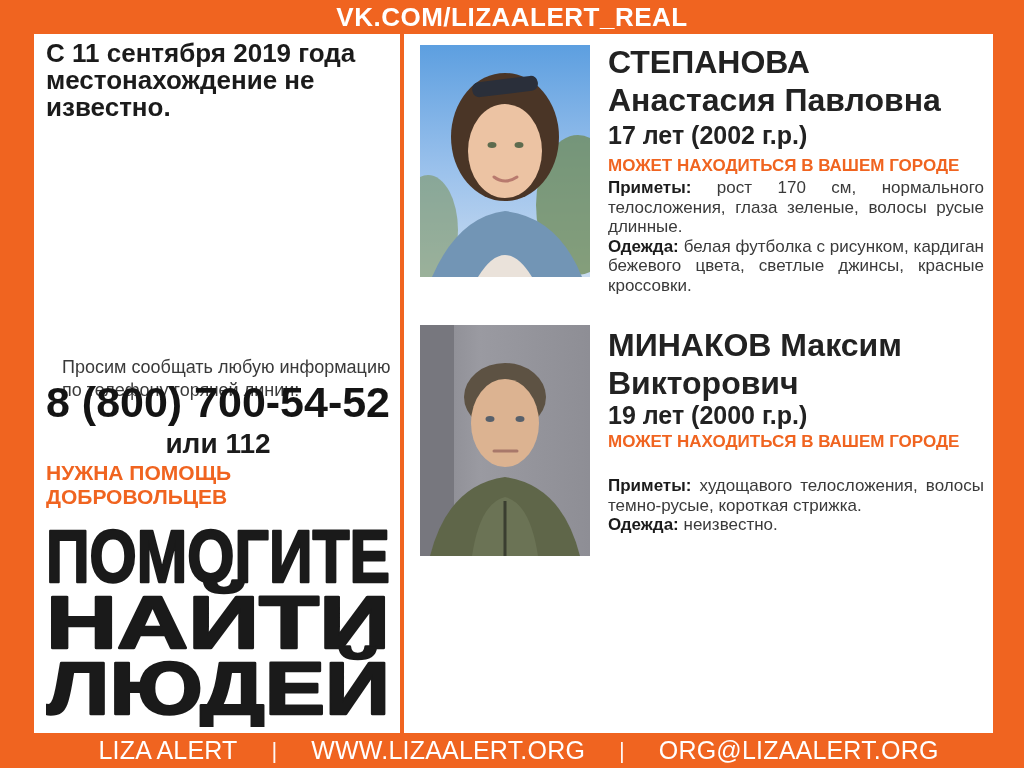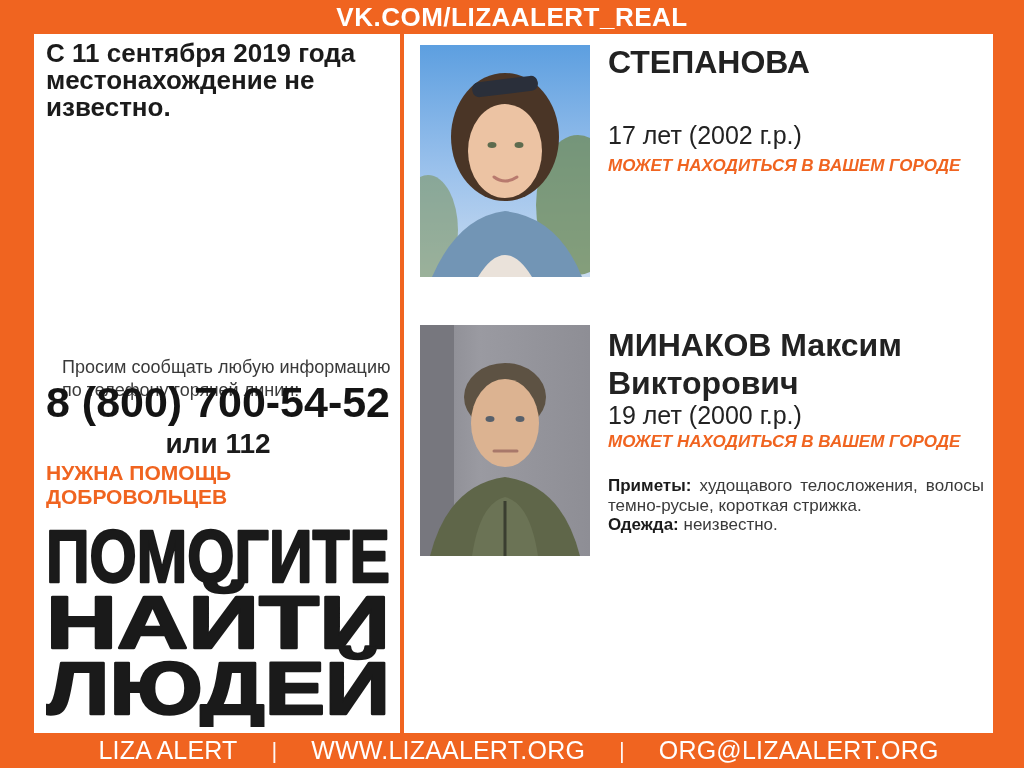--- a/index.html
+++ b/index.html
@@ -37,24 +37,24 @@
   .headline-svg{position:absolute;left:46px;top:519px;}
 
   
   .photo{position:absolute;left:420px;width:170px;overflow:hidden;}
   .photo svg{display:block;}
   .photo-1{top:45px;height:232px;}
   .photo-2{top:325px;height:231px;}
 
   .pname{position:absolute;left:608px;width:380px;margin:0;font-weight:bold;
     font-size:32px;line-height:36px;color:#222;white-space:nowrap;}
-  .page-line{position:absolute;left:608px;width:380px;margin:0;font-weight:normal;
+  .page-line{position:absolute;left:608px;width:380px;margin:0;font-weight:bold;
     font-size:25px;color:#222;white-space:nowrap;}
   .pwarn{position:absolute;left:608px;width:380px;margin:0;font-weight:bold;
-    font-size:17px;color:var(--accent);white-space:nowrap;font-style:italic;}
+    font-size:17px;color:var(--accent);white-space:nowrap;}
   .pdetails{position:absolute;left:608px;width:376px;font-size:17px;line-height:19.5px;
     color:#3a3a3a;text-align:justify;}
   .pdetails p{margin:0;}
   .pdetails .lab{font-weight:bold;color:#1b1b1b;}
 
   .c1-n1{top:44px;} .c1-n2{top:82px;} .c1-age{top:121px;} .c1-warn{top:156px;} .c1-det{top:178px;}
   .c2-n1{top:327px;} .c2-n2{top:365px;} .c2-age{top:401px;} .c2-warn{top:432px;} .c2-det{top:455px;margin-top:21px;}
 </style>
 </head>
 <body>
@@ -103,22 +103,27 @@
       <path d="M58 232 Q85 188 112 232 Z" fill="#eae2da"></path>
       <ellipse cx="85" cy="92" rx="54" ry="64" fill="#4a3526"></ellipse>
       <rect x="52" y="34" width="66" height="15" rx="7" fill="#2a2f3a" transform="rotate(-7 85 41)"></rect>
       <ellipse cx="85" cy="106" rx="37" ry="47" fill="#ecc3a3"></ellipse>
       <ellipse cx="72" cy="100" rx="4.5" ry="3" fill="#5d6b4e"></ellipse>
       <ellipse cx="99" cy="100" rx="4.5" ry="3" fill="#5d6b4e"></ellipse>
       <path d="M74 132 Q85 140 97 132" stroke="#b87a6e" stroke-width="3" fill="none" stroke-linecap="round"></path>
     </svg>
   </div>
   <p class="pname c1-n1">СТЕПАНОВА</p>
+  <p class="pname c1-n2">Анастасия Павловна</p>
   <p class="page-line c1-age">17 лет (2002 г.р.)</p>
   <p class="pwarn c1-warn">МОЖЕТ НАХОДИТЬСЯ В ВАШЕМ ГОРОДЕ</p>
+  <div class="pdetails c1-det">
+    <p><span class="lab">Приметы:</span> <span>рост 170 см, нормального телосложения, глаза зеленые, волосы русые длинные.</span></p>
+    <p><span class="lab">Одежда:</span> <span>белая футболка с рисунком, кардиган бежевого цвета, светлые джинсы, красные кроссовки.</span></p>
+  </div>
 
   <div class="photo photo-2">
     <svg width="170" height="231" viewBox="0 0 170 231">
       <defs>
         <linearGradient id="wall" x1="0" y1="0" x2="1" y2="0">
           <stop offset="0" stop-color="#85858c"></stop>
             <stop offset="0.35" stop-color="#9a9aa1"></stop>
           <stop offset="1" stop-color="#8e8e95"></stop>
         </linearGradient>
       </defs>

